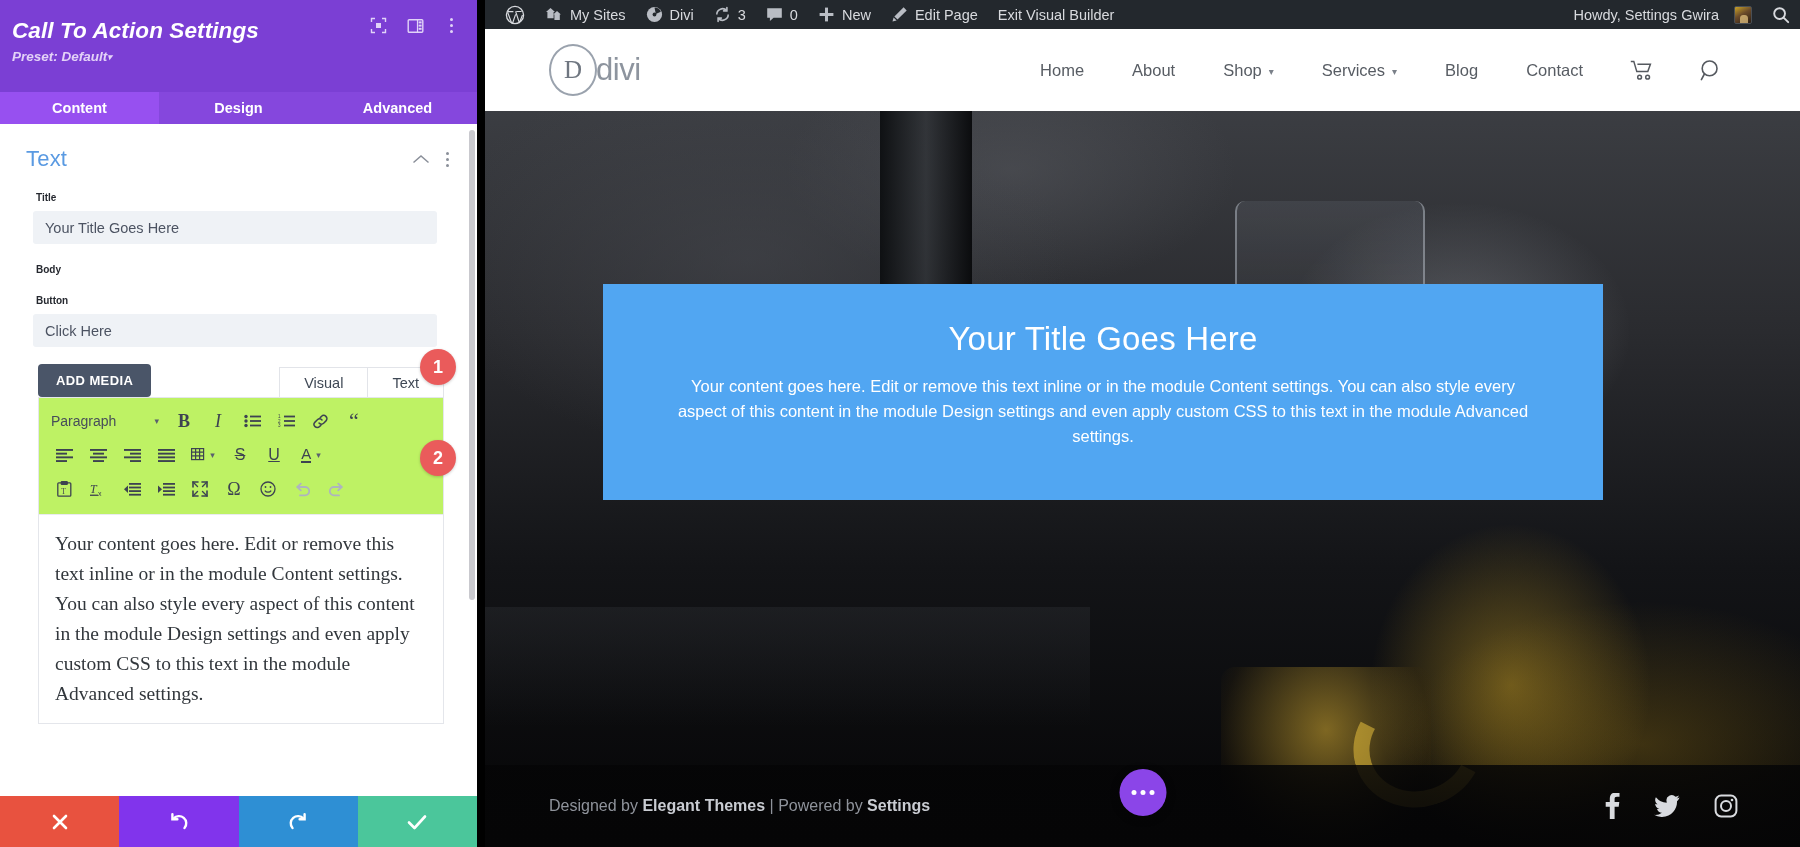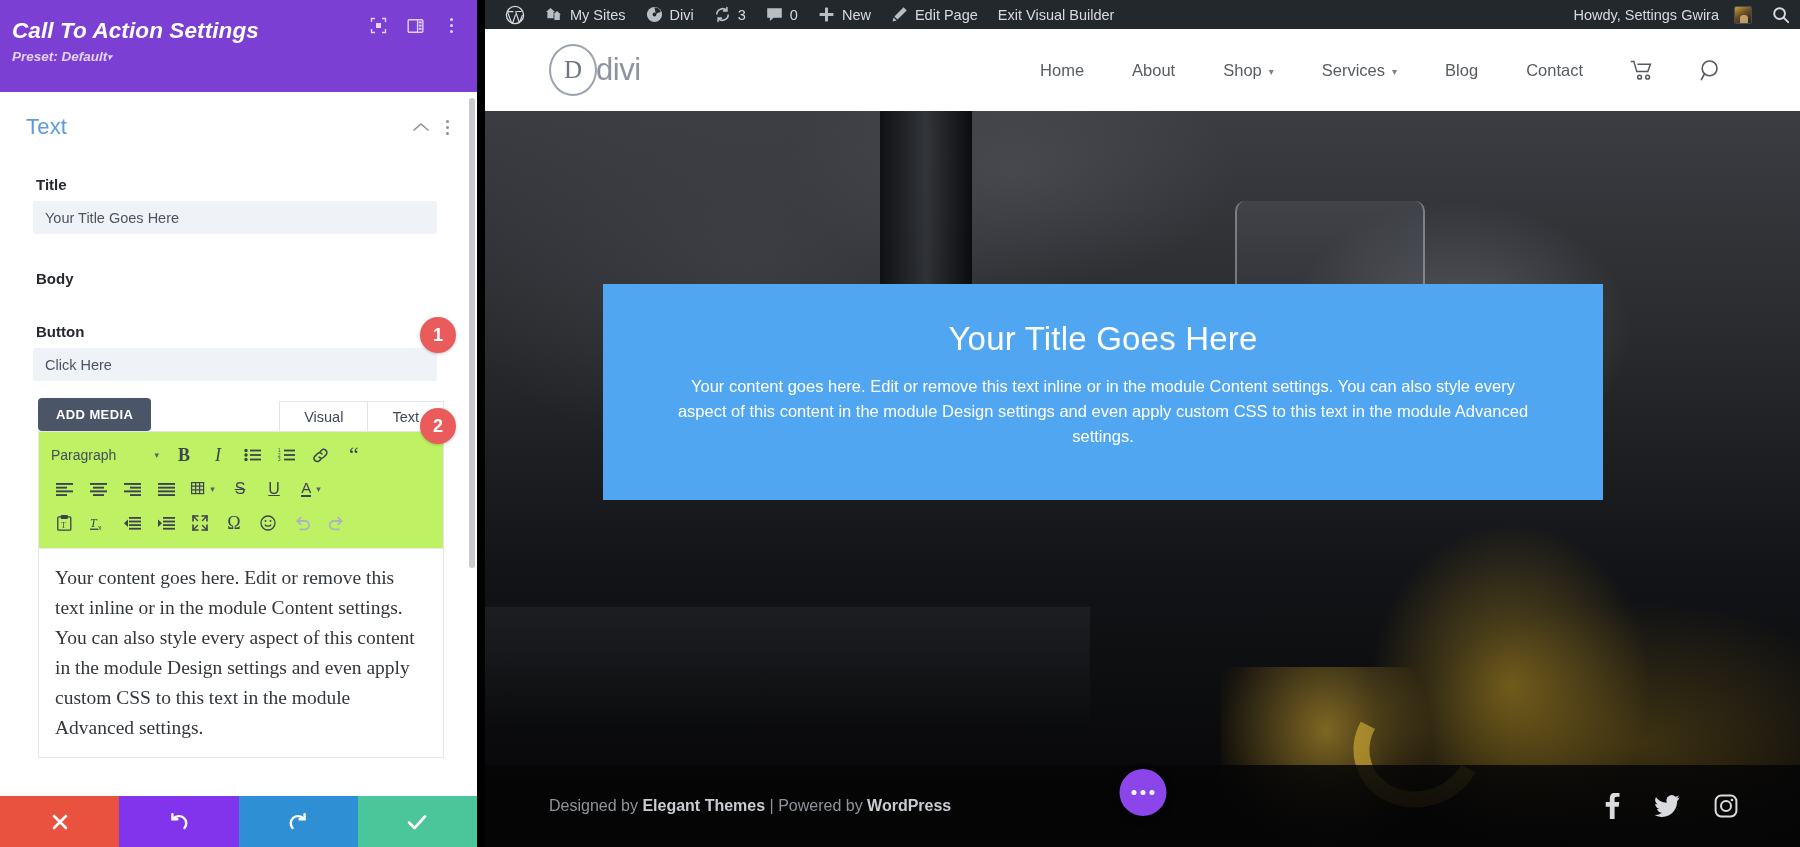--- a/index.html
+++ b/index.html
@@ -54,21 +54,21 @@
     display: flex; align-items: center; padding: 22px 24px 0 26px;
   }
   .section-title { color: #5a9ae2; font-size: 22px; letter-spacing: .2px; flex: 1; }
   .section-actions { display: flex; align-items: center; gap: 12px; }
   .chev-up { color: #8a8f99; font-size: 17px; line-height: 1; }
   .dots-v2 { display: flex; flex-direction: column; gap: 3px; padding: 2px 4px; }
   .dots-v2 i { width: 3px; height: 3px; background: #8a8f99; border-radius: 50%; display: block; }
 
   .field { padding: 0 40px 0 33px; position: relative; }
   .field-label {
-    font-size: 15px; color: #25282f; font-weight: bold; margin: 36px 0 8px 3px;
+    font-size: 10px; color: #25282f; font-weight: bold; margin: 20px 0 8px 3px;
   }
   .field-input {
     background: #eff2f6; border: none; height: 33px; border-radius: 3px;
     display: flex; align-items: center; padding: 0 12px;
     font-size: 14.5px; color: #4c5362; width: 100%;
   }
   .badge {
     position: absolute; width: 36px; height: 36px; border-radius: 50%;
     background: #ea5b5b; color: #fff; font-size: 18px; font-weight: bold;
     display: flex; align-items: center; justify-content: center;
@@ -271,20 +271,25 @@
           </svg>
         </span>
         <span class="hicon dots-v">
             <i></i>
             <i></i>
             <i></i>
           </span>
       </div>
     </div>
 
+    <div class="tabs">
+      <div class="tab active">Content</div>
+      <div class="tab">Design</div>
+      <div class="tab">Advanced</div>
+    </div>
 
     <div class="panel-body">
       <div class="scrollbar"></div>
 
       <div class="section-head">
         <div class="section-title">Text</div>
         <div class="section-actions">
           <span class="chev-up">
             <svg width="18" height="11" viewBox="0 0 18 11" fill="none" stroke="#8a8f99" stroke-width="1.5">
                 <path d="M1.5 8.5L9 2l7.5 6.5"></path>
@@ -645,21 +650,21 @@
       </div>
 
       <div class="fab">
         <i></i>
         <i></i>
         <i></i>
       </div>
 
       <div class="page-footer">
         <div class="footer-credit">
-          <span>Designed by </span><b>Elegant Themes</b><span> | Powered by </span><b>WordPress</b>
+          <span>Designed by </span><b>Elegant Themes</b><span> | Powered by </span><b>Settings</b>
         </div>
         <div class="footer-social">
           <span class="fsoc">
             <svg width="16" height="26" viewBox="0 0 16 26" fill="#d9dbdf">
                 <path d="M10.6 26V13.8h4.1l.6-4.8h-4.7V6c0-1.4.4-2.3 2.4-2.3h2.5V-.4C15.1-.5 13.6-.6 11.9-.6c-3.6 0-6.1 2.2-6.1 6.2v3.4H1.7v4.8h4.1V26z"></path>
               </svg>
           </span>
           <span class="fsoc">
             <svg width="26" height="22" viewBox="0 0 26 22" fill="#d9dbdf">
                 <path d="M25.6 2.6c-.95.42-1.96.7-3.02.83a5.27 5.27 0 002.31-2.9c-1.02.6-2.14 1.04-3.34 1.28A5.25 5.25 0 0012.6 6.6c0 .41.05.81.14 1.2A14.9 14.9 0 011.9 2.34a5.25 5.25 0 001.63 7.01 5.2 5.2 0 01-2.38-.66v.07c0 2.55 1.81 4.67 4.22 5.15a5.3 5.3 0 01-2.37.09 5.26 5.26 0 004.91 3.65A10.55 10.55 0 010 19.83 14.86 14.86 0 008.06 22c9.67 0 14.96-8.01 14.96-14.96l-.02-.68A10.6 10.6 0 0025.6 2.6z"></path>

